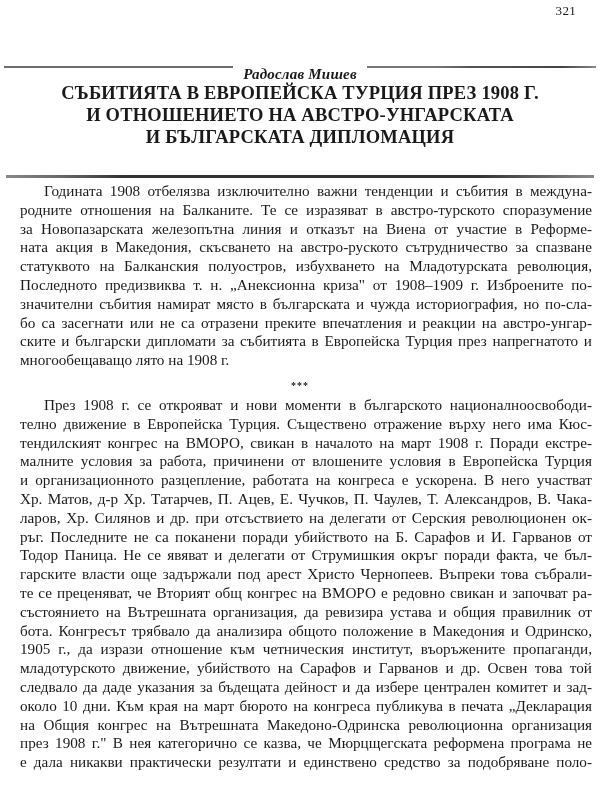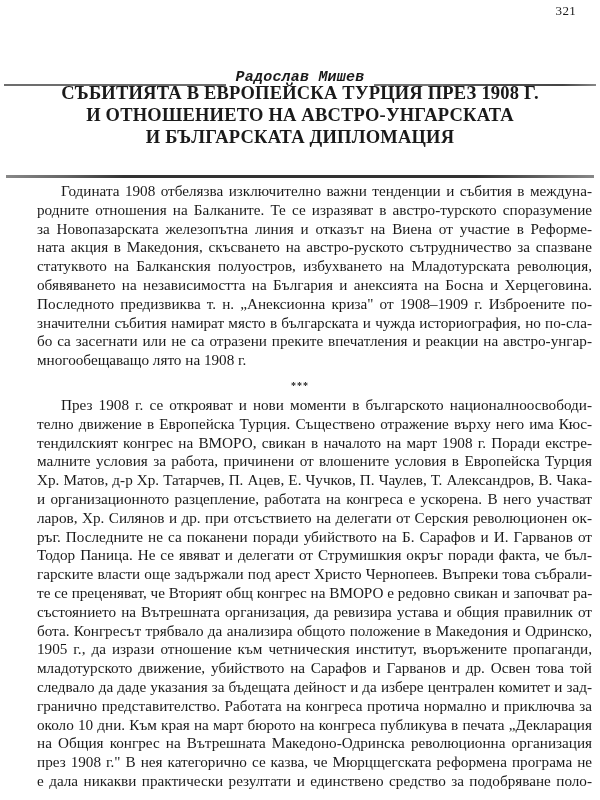--- a/index.html
+++ b/index.html
@@ -7,21 +7,21 @@
     width: 600px; height: 800px; overflow: hidden; position: relative;
     font-family: "Liberation Serif", "DejaVu Serif", serif;
     color: #1a1a1a;
   }
   .page-number {
     position: absolute; top: 3px; right: 24px;
     font-size: 13px; font-weight: normal; letter-spacing: 0.3px;
   }
   .author-row {
     position: absolute; top: 66px; left: 4px; right: 4px; height: 20px;
-    display: flex; align-items: flex-end; font-family: Liberation Mono, monospace;
+    display: flex; align-items: flex-start;
   }
   .author-row .rule { flex: 1; height: 2px; background: #6d6d6d; }
   .author-row .rule.right { background: linear-gradient(to right, #777 0%, #777 30%, #555 45%, #444 85%, #888 100%); }
   .author {
     font-style: italic; font-weight: bold; font-size: 15px;
     padding: 0 10px; letter-spacing: 0.2px;
   }
   .title {
     position: absolute; top: 82px; left: 0; right: 0;
     text-align: center; font-weight: bold; font-size: 18.5px;
@@ -30,21 +30,21 @@
   .title-rule {
     position: absolute; top: 175px; left: 6px; right: 6px; height: 3px;
     background: linear-gradient(to right, #888 0%, #666 10%, #333 20%, #333 80%, #666 92%, #888 100%);
   }
   .body-text {
     position: absolute; left: 20px; right: 8px;
     font-size: 15.2px; line-height: 18.8px;
   }
   .body-text .line {
     display: block; text-align: justify; text-align-last: justify;
-    white-space: nowrap; overflow: hidden; height: 18.8px; margin-left: 17px;
+    white-space: nowrap; overflow: hidden; height: 18.8px;
   }
   .body-text .line.indent { text-indent: 24px; }
   .body-text .line.last { text-align-last: left; }
   .p1 { top: 182px; }
   .p2 { top: 396px; }
   .separator {
     position: absolute; top: 380px; left: 0; right: 0; text-align: center;
     font-size: 10px; letter-spacing: 1px; font-weight: bold;
   }
 </style>
@@ -66,44 +66,43 @@
 </div>
 
 <div class="title-rule"></div>
 
 <div class="body-text p1">
   <span class="line indent">Годината 1908 отбелязва изключително важни тенденции и събития в междуна-</span>
   <span class="line">родните отношения на Балканите. Те се изразяват в австро-турското споразумение</span>
   <span class="line">за Новопазарската железопътна линия и отказът на Виена от участие в Реформе-</span>
   <span class="line">ната акция в Македония, скъсването на австро-руското сътрудничество за спазване</span>
   <span class="line">статуквото на Балканския полуостров, избухването на Младотурската революция,</span>
-  <span class="line">обявяването на независимостта на България и анексията на Босна и Херцеговина.</span>
   <span class="line">Последното предизвиква т. н. „Анексионна криза" от 1908–1909 г. Изброените по-</span>
   <span class="line">значителни събития намират място в българската и чужда историография, но по-сла-</span>
   <span class="line">бо са засегнати или не са отразени преките впечатления и реакции на австро-унгар-</span>
+  <span class="line">ските и български дипломати за събитията в Европейска Турция през напрегнатото и</span>
   <span class="line last">многообещаващо лято на 1908 г.</span>
 </div>
 
 <div class="separator">***</div>
 
 <div class="body-text p2">
   <span class="line indent">През 1908 г. се открояват и нови моменти в българското националноосвободи-</span>
   <span class="line">телно движение в Европейска Турция. Съществено отражение върху него има Кюс-</span>
   <span class="line">тендилският конгрес на ВМОРО, свикан в началото на март 1908 г. Поради екстре-</span>
   <span class="line">малните условия за работа, причинени от влошените условия в Европейска Турция</span>
+  <span class="line">и организационното разцепление, работата на конгреса е ускорена. В него участват</span>
   <span class="line">Хр. Матов, д-р Хр. Татарчев, П. Ацев, Е. Чучков, П. Чаулев, Т. Александров, В. Чака-</span>
-  <span class="line">и организационното разцепление, работата на конгреса е ускорена. В него участват</span>
   <span class="line">ларов, Хр. Силянов и др. при отсъствието на делегати от Серския революционен ок-</span>
   <span class="line">ръг. Последните не са поканени поради убийството на Б. Сарафов и И. Гарванов от</span>
   <span class="line">Тодор Паница. Не се явяват и делегати от Струмишкия окръг поради факта, че бъл-</span>
   <span class="line">гарските власти още задържали под арест Христо Чернопеев. Въпреки това събрали-</span>
   <span class="line">те се преценяват, че Вторият общ конгрес на ВМОРО е редовно свикан и започват ра-</span>
   <span class="line">състоянието на Вътрешната организация, да ревизира устава и общия правилник от</span>
   <span class="line">бота. Конгресът трябвало да анализира общото положение в Македония и Одринско,</span>
   <span class="line">1905 г., да изрази отношение към четническия институт, въоръжените пропаганди,</span>
   <span class="line">младотурското движение, убийството на Сарафов и Гарванов и др. Освен това той</span>
   <span class="line">следвало да даде указания за бъдещата дейност и да избере централен комитет и зад-</span>
-  <span class="line">гранично представителство. Работата на конгреса протича нормално и приключва за</span>
   <span class="line">около 10 дни. Към края на март бюрото на конгреса публикува в печата „Декларация</span>
   <span class="line">на Общия конгрес на Вътрешната Македоно-Одринска революционна организация</span>
   <span class="line">през 1908 г." В нея категорично се казва, че Мюрцщегската реформена програма не</span>
   <span class="line">е дала никакви практически резултати и единствено средство за подобряване поло-</span>
 </div>
 
 </body></html>

